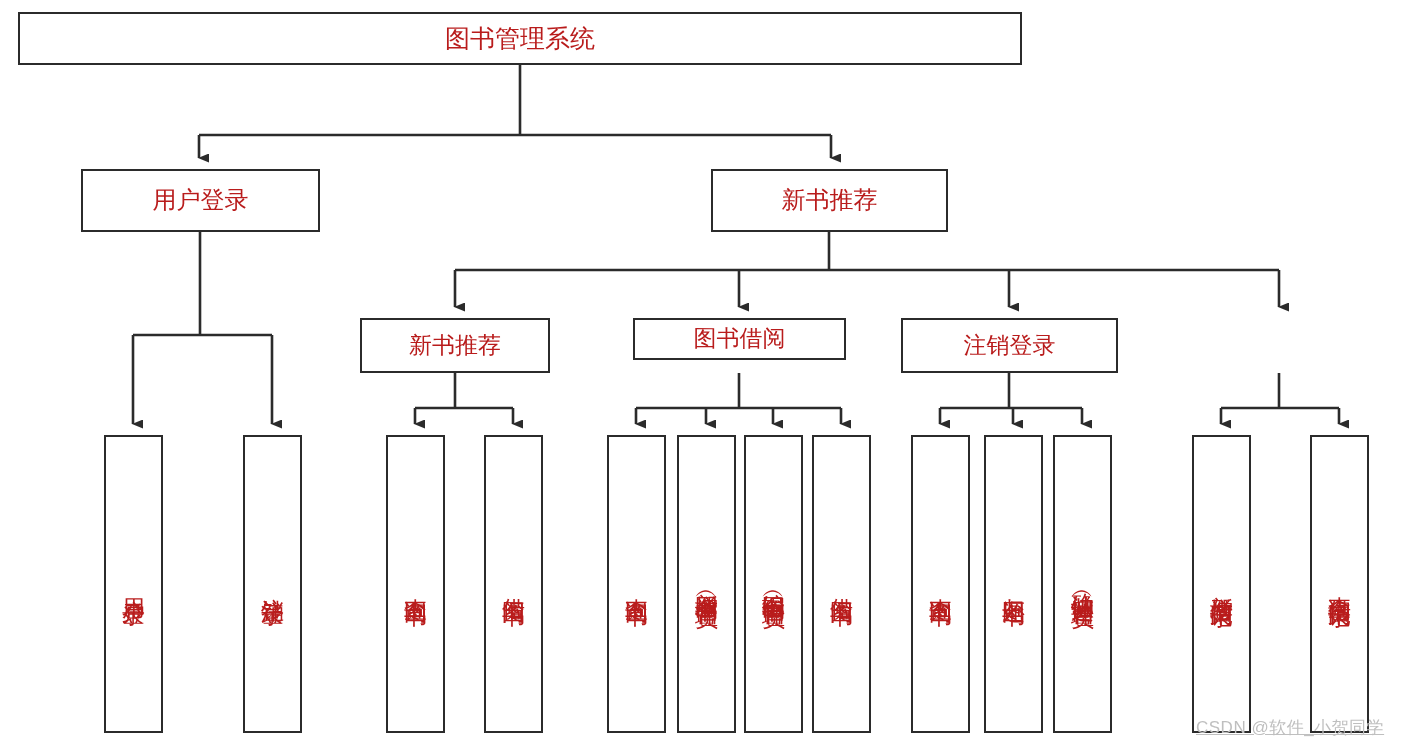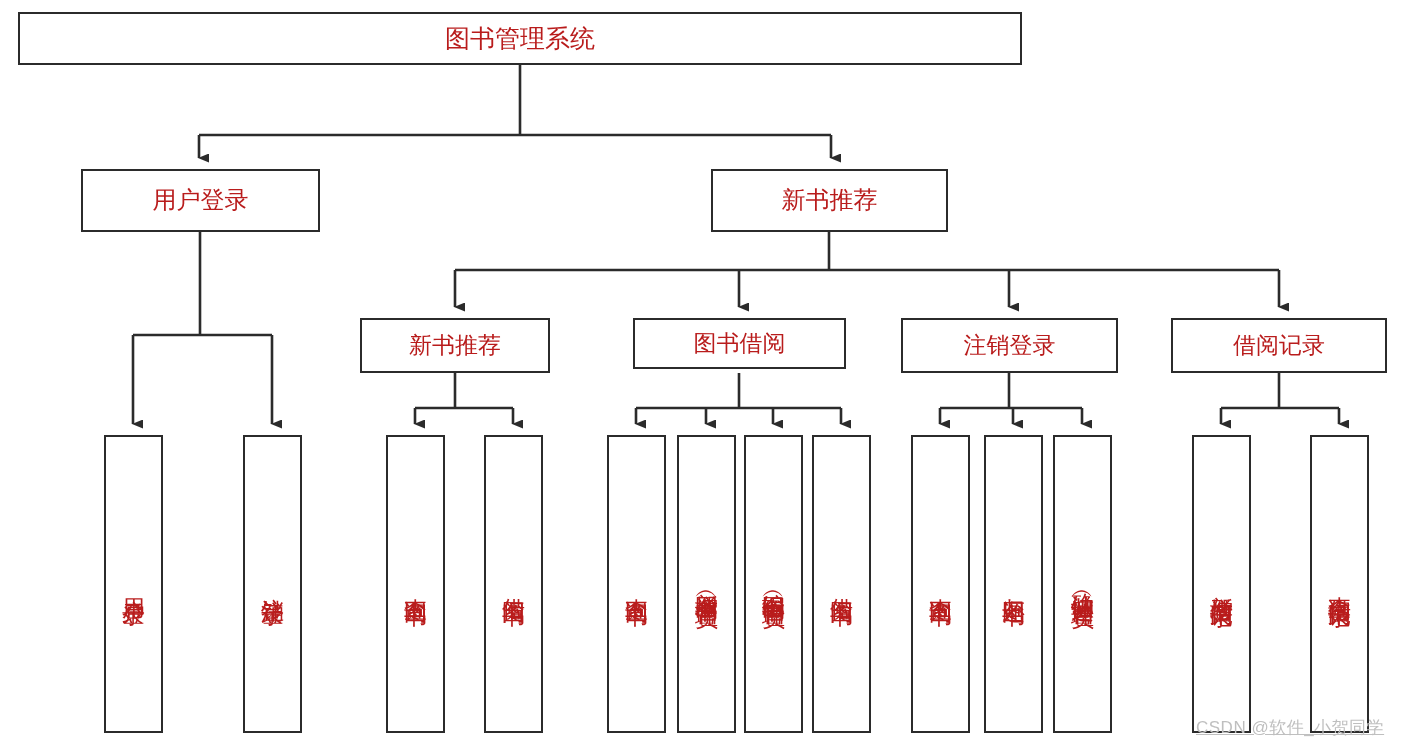--- a/index.html
+++ b/index.html
@@ -131,28 +131,25 @@
   <div class="node lvl1" style="left:81px; top:169px; width:239px; height:63px;">
     <span class="node-label">用户登录</span>
   </div>
   <div class="node lvl1" style="left:711px; top:169px; width:237px; height:63px;">
     <span class="node-label">新书推荐</span>
   </div>
 
   <div class="node lvl2" style="left:360px; top:318px; width:190px; height:55px;">
     <span class="node-label">新书推荐</span>
   </div>
-  <div class="node lvl2" style="left:633px; top:318px; width:213px; height:51px;">
+  <div class="node lvl2" style="left:633px; top:318px; width:213px; height:42px;">
     <span class="node-label">图书借阅</span>
   </div>
   <div class="node lvl2" style="left:901px; top:318px; width:217px; height:55px;">
     <span class="node-label">注销登录</span>
-  </div>
-  <div class="node lvl2" style="left:1171px; top:318px; width:216px; height:55px;">
-    <span class="node-label">借阅记录</span>
   </div>
 
   <div class="node leaf" style="left:104px; top:435px; width:59px; height:298px;">
     <span class="node-label">用户登录</span>
   </div>
   <div class="node leaf" style="left:243px; top:435px; width:59px; height:298px;">
     <span class="node-label">注销登录</span>
   </div>
 
   <div class="node leaf" style="left:386px; top:435px; width:59px; height:298px;">

